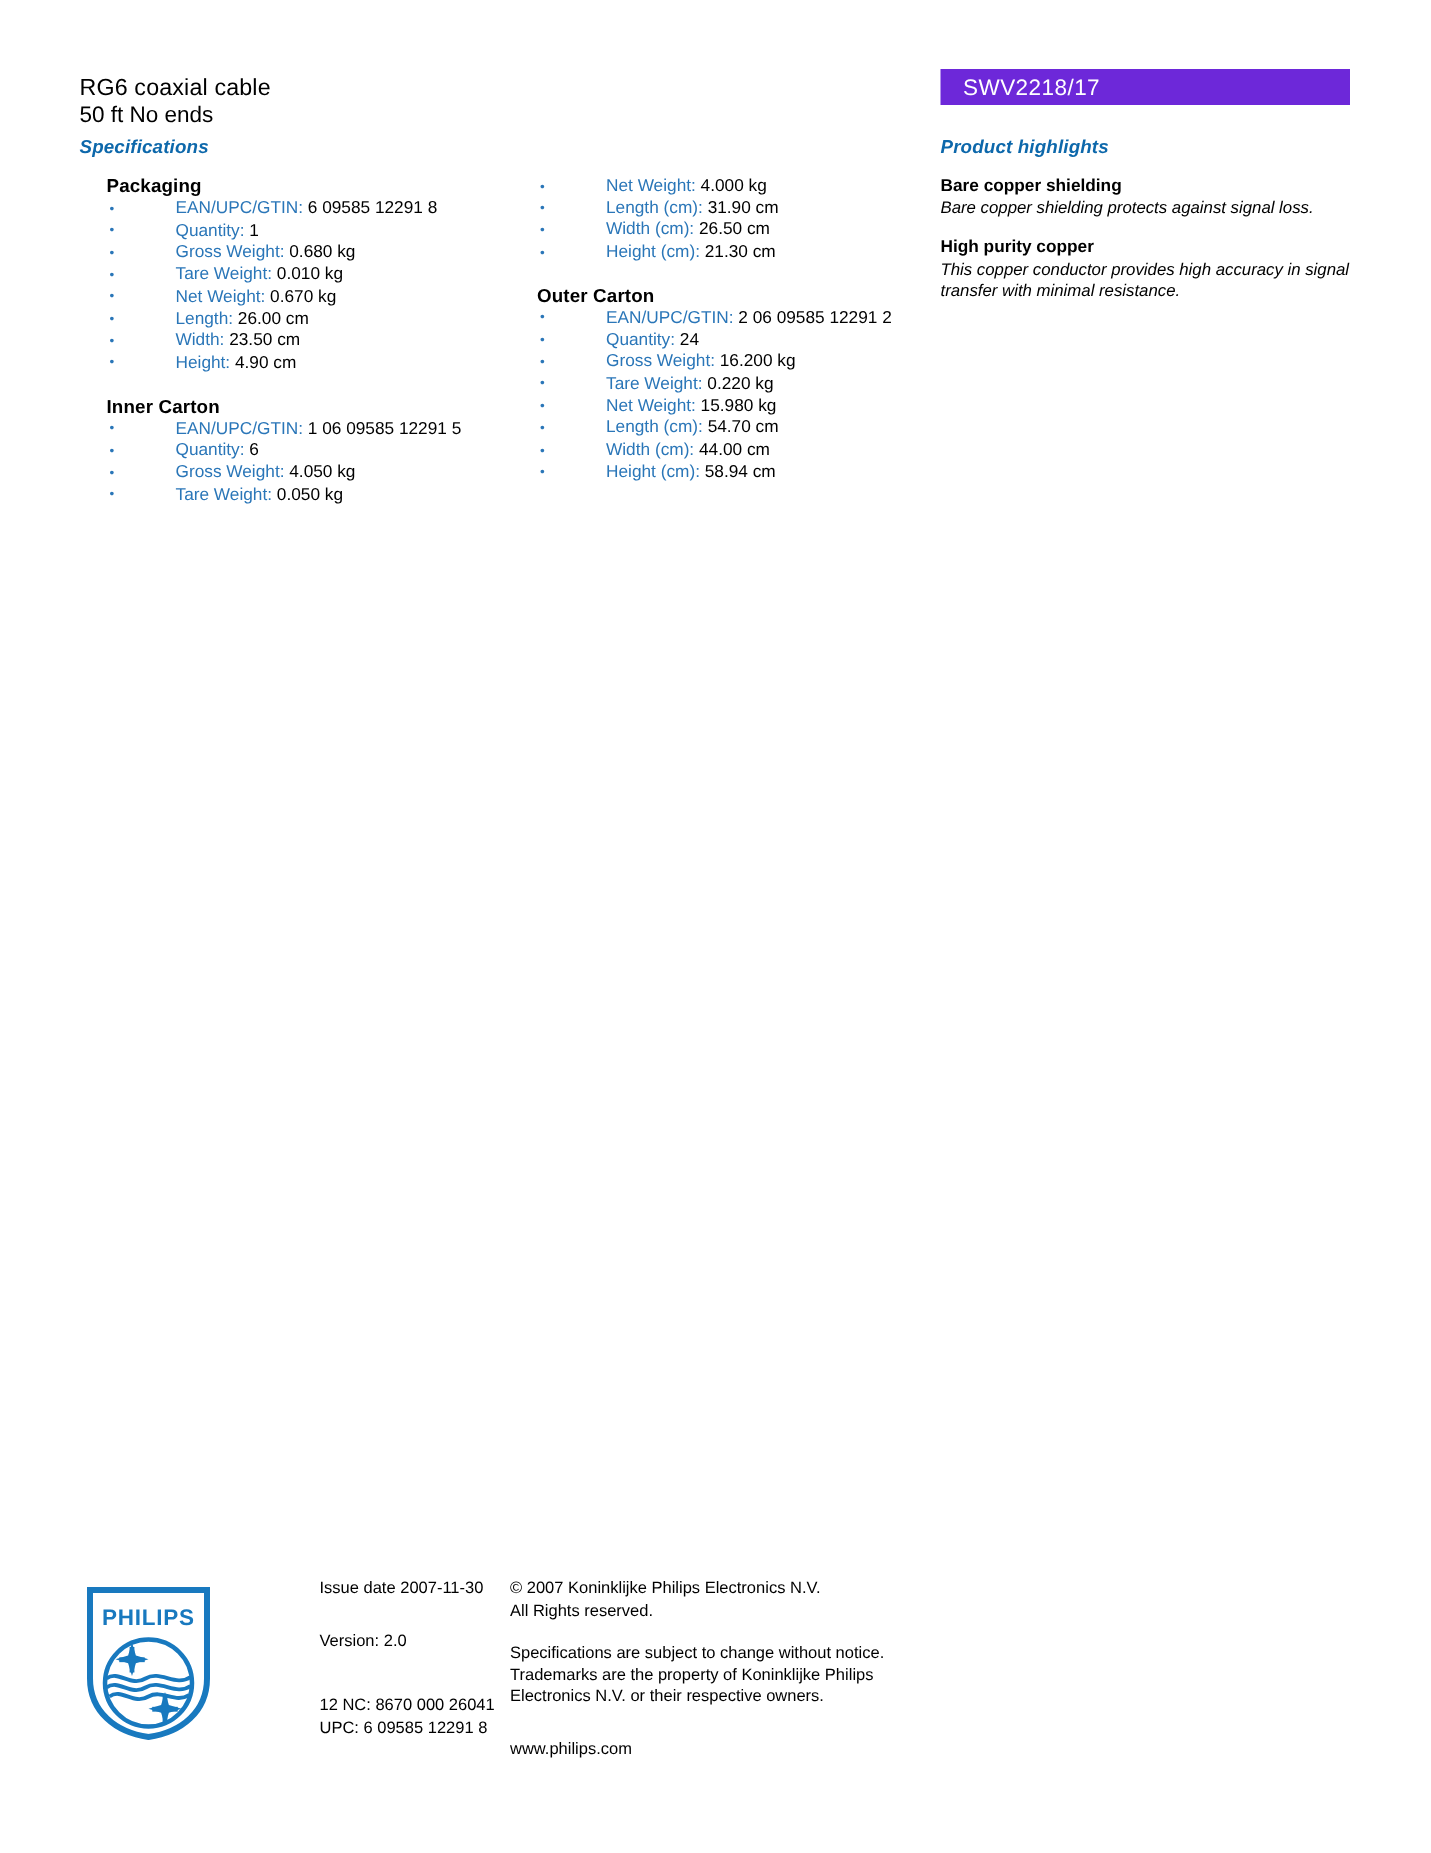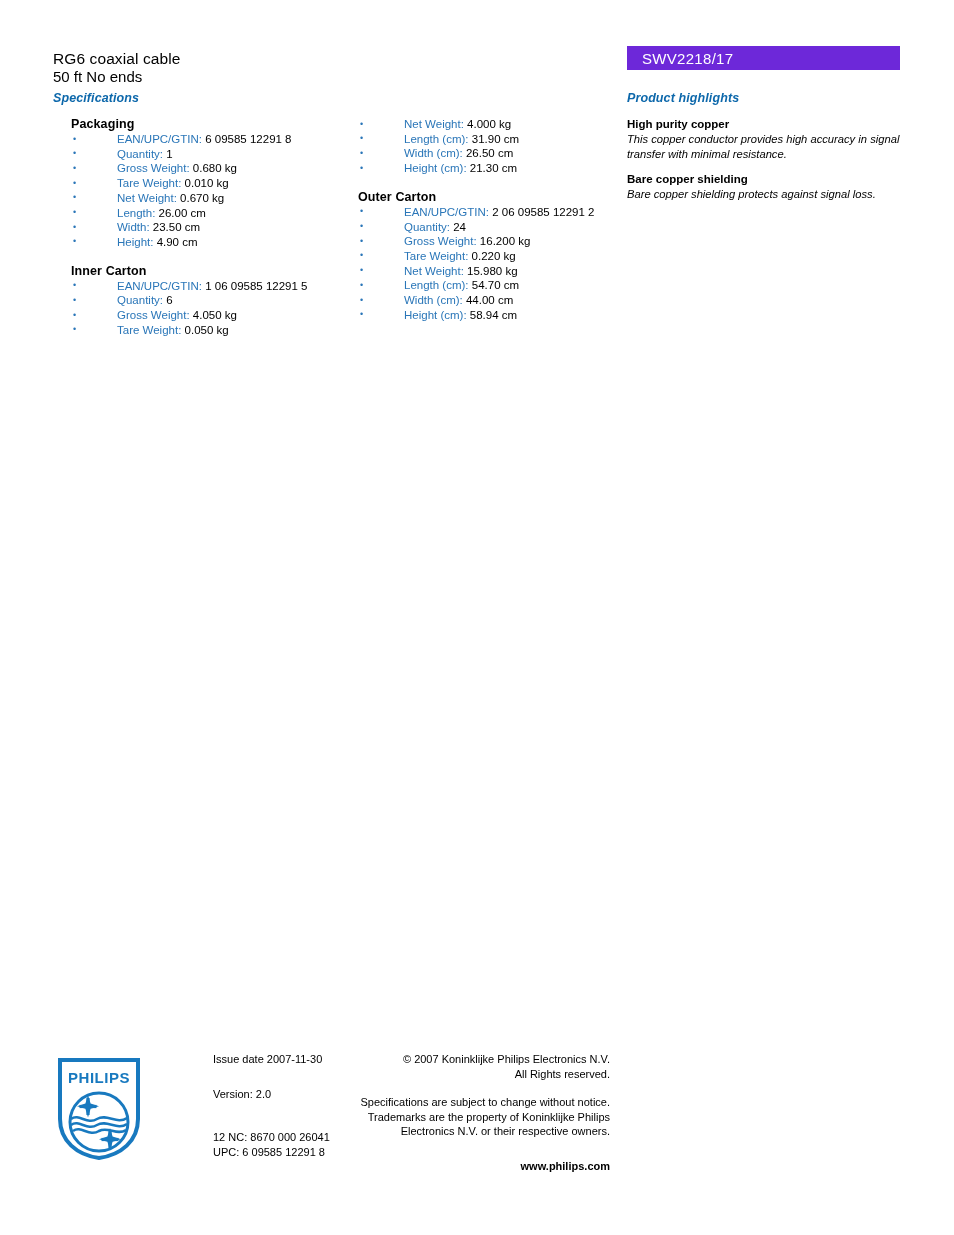--- a/index.html
+++ b/index.html
@@ -152,27 +152,27 @@
     height: 104px;
   }
 
   .footer-col {
     position: absolute;
     font-size: 11px;
     line-height: 14.5px;
     color: #000;
   }
   #footer-col-meta { left: 194px; top: 12px; width: 150px; }
-  #footer-col-legal { left: 340px; top: 12px; width: 270px; text-align: right; }
+  #footer-col-legal { left: 340px; top: 12px; width: 270px; }
 
   .fc-block { margin-bottom: 0; }
   .gap-md { height: 20px; }
   .gap-lg { height: 29px; }
   .gap-sm { height: 14px; }
-  .bold { font-weight: bold; }
+  .bold { font-weight: normal; }
   .nowrap { white-space: nowrap; margin-left: 19px; }
 </style>
 </head>
 <body>
 
 <div class="page">
 
   <div class="product-title">RG6 coaxial cable</div>
   <div class="product-subtitle">50 ft No ends</div>
 
@@ -225,26 +225,26 @@
         <li><span class="lbl">Net Weight:</span><span class="val"> 15.980 kg</span></li>
         <li><span class="lbl">Length (cm):</span><span class="val"> 54.70 cm</span></li>
         <li><span class="lbl">Width (cm):</span><span class="val"> 44.00 cm</span></li>
         <li><span class="lbl">Height (cm):</span><span class="val"> 58.94 cm</span></li>
       </ul>
 
   </div>
 
   <div id="highlights">
       <div class="hl-block">
+        <div class="hl-title">Bare copper shielding</div>
+        <div class="hl-desc">Bare copper shielding protects against signal loss.</div>
+      </div>
+      <div class="hl-block">
         <div class="hl-title">High purity copper</div>
         <div class="hl-desc">This copper conductor provides high accuracy in signal transfer with minimal resistance.</div>
-      </div>
-      <div class="hl-block">
-        <div class="hl-title">Bare copper shielding</div>
-        <div class="hl-desc">Bare copper shielding protects against signal loss.</div>
       </div>
     </div>
 
   <div class="footer">
 
     <svg id="philips-logo" viewBox="0 0 84 104" aria-hidden="true">
 
       <path d="M3 3 H81 V62 C81 84 64 98 42 101 C20 98 3 84 3 62 Z" fill="none" stroke="#1879bf" stroke-width="4"></path>
 
       <text x="42" y="26" text-anchor="middle" font-family="'Liberation Sans', sans-serif" font-size="15" font-weight="bold" fill="#1879bf" letter-spacing="0.5">PHILIPS</text>

